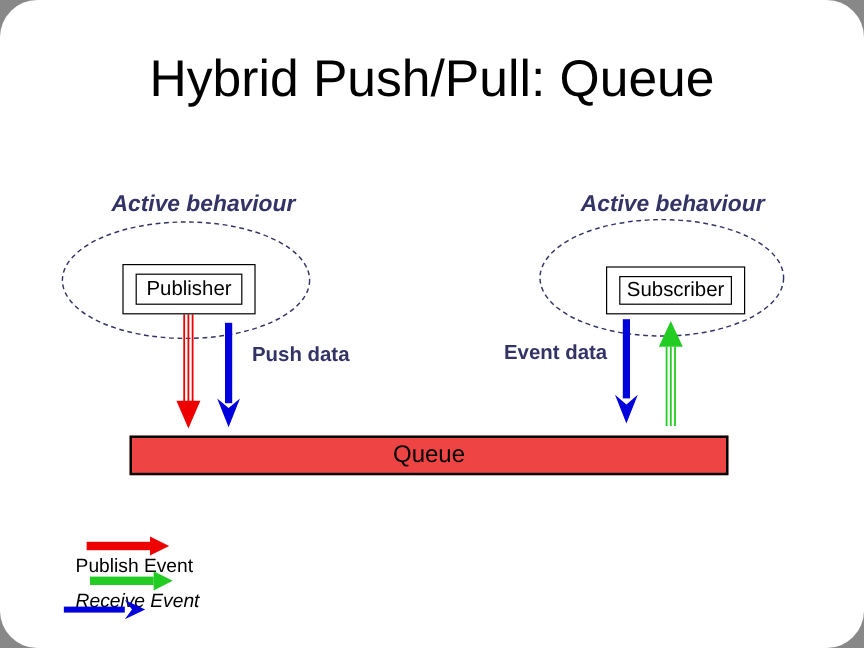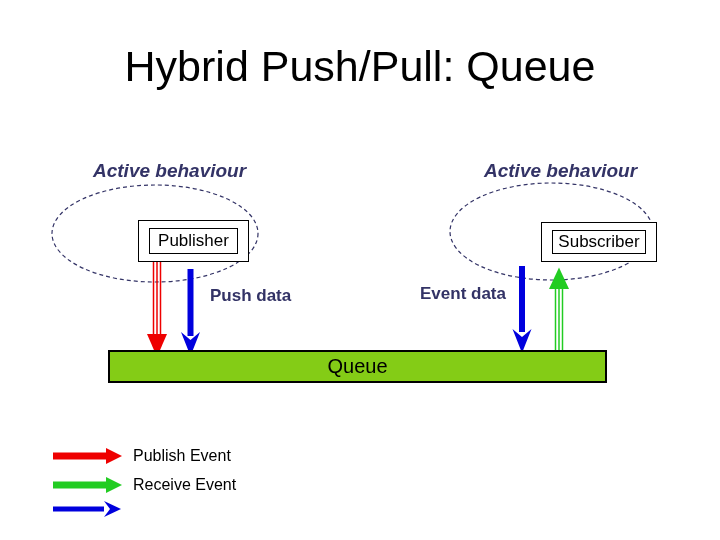--- a/index.html
+++ b/index.html
@@ -3,20 +3,21 @@
 <meta charset="utf-8">
 <style>
   html, body { margin: 0; padding: 0; background: #888; }
   .slide {
     position: relative;
     width: 720px; height: 540px;
     background: #ffffff;
     font-family: "Liberation Sans", sans-serif;
     overflow: hidden;
     margin: 0 auto;
+    border-radius: 31px;
   }
   .title {
     position: absolute;
     left: 0; top: 42px; width: 720px;
     text-align: center;
     font-size: 43px;
     font-weight: 400;
     color: #000000;
     letter-spacing: 0px;
     white-space: nowrap;
@@ -31,21 +32,20 @@
   }
   .region-label.left  { left: 93px;  top: 160px; width: 132px; text-align: center; }
   .region-label.right { left: 484px; top: 160px; width: 132px; text-align: center; }
   .diagram-canvas {
     position: absolute; left: 0; top: 0;
   }
   .node-box {
     position: absolute;
     border: 1.4px solid #000000;
     background: #ffffff;
-    margin-left: 36px;
   }
   .node-box .inner {
     position: absolute;
     inset: 7px 10px;
     border: 1.4px solid #000000;
     display: flex; align-items: center; justify-content: center;
     font-size: 17px;
     color: #000000;
     white-space: nowrap;
   }
@@ -55,46 +55,47 @@
     position: absolute;
     font-size: 17px;
     font-weight: bold;
     color: var(--color-annotation, #333366);
     white-space: nowrap;
   }
   .flow-label.push { left: 210px; top: 286px; }
   .flow-label.pull { left: 420px; top: 284px; }
   .queue-box {
     position: absolute;
-    left: 108px; top: 350px;
+    left: 108px; top: 363px;
     width: 499px; height: 33px;
     box-sizing: border-box;
     border: 2px solid #000000;
-    background: #84cc16;
+    background: #ef4444;
     display: flex; align-items: center; justify-content: center;
     font-size: 20px;
     color: #000000;
   }
   .legend { position: absolute; left: 0; top: 0; }
   .legend-row {
     position: absolute;
     left: 53px;
     display: flex;
     align-items: center;
     height: 20px;
+    flex-direction: column;
   }
   .legend-row .arrow-swatch { width: 70px; height: 18px; flex: 0 0 auto; }
   .legend-row .legend-label {
     margin-left: 10px;
     font-size: 16px;
     color: #000000;
     white-space: nowrap;
   }
   .legend-row.row-0 { top: 446px; }
-  .legend-row.row-1 { top: 475px; }
+  .legend-row.row-1 { top: 475px; font-style: italic; }
   .legend-row.row-2 { top: 499px; }
 </style>
 </head>
 <body>
 
 <div class="slide">
 
   <div class="title">Hybrid Push/Pull: Queue</div>
 
   <div class="region-label left">Active behaviour</div>

